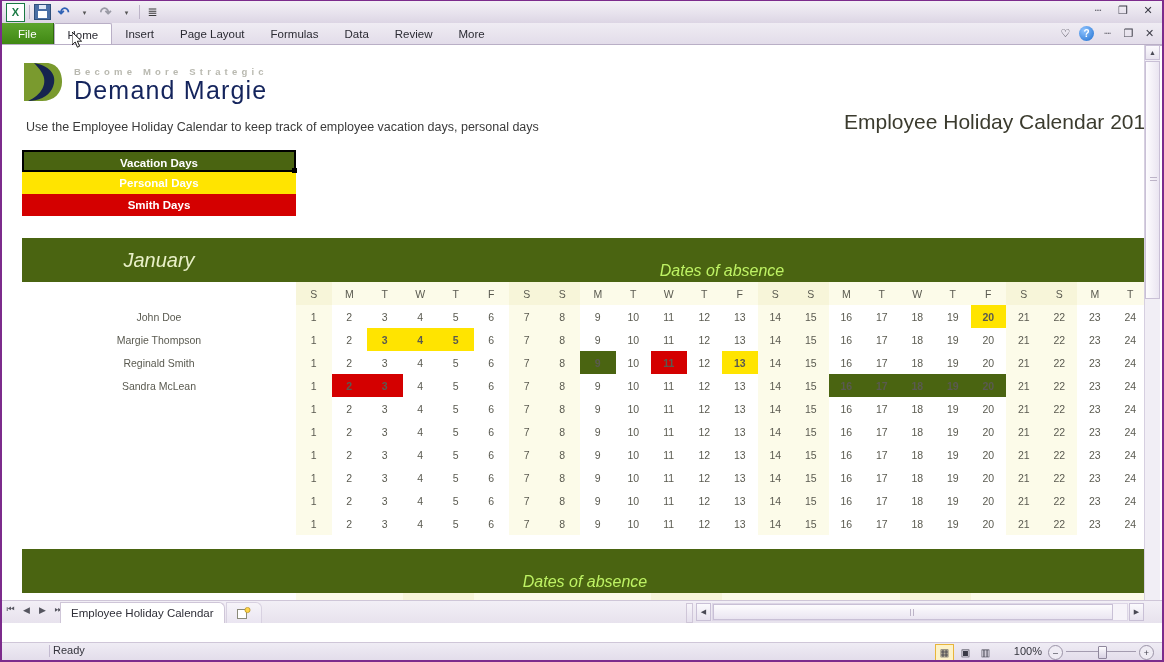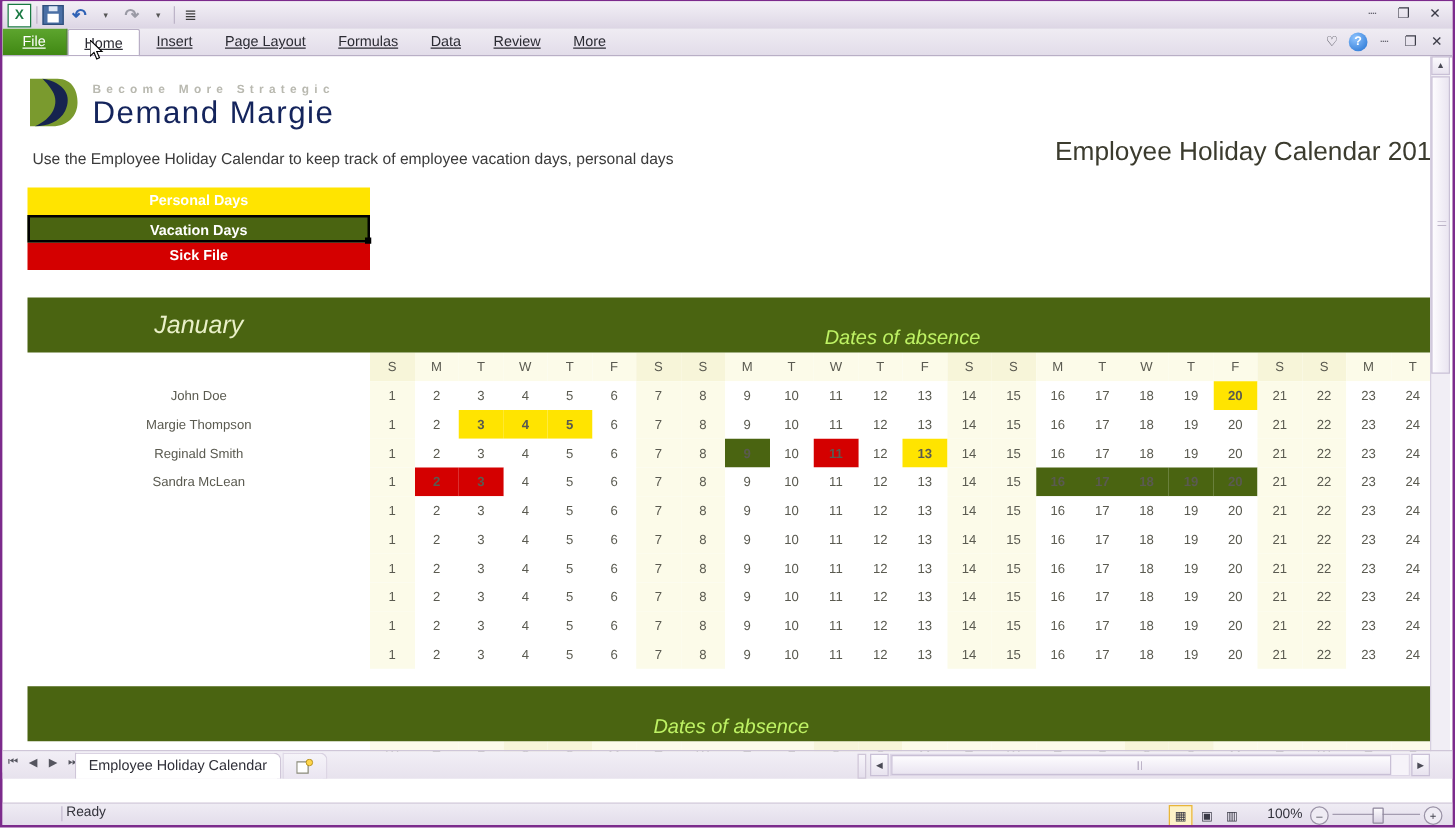--- a/index.html
+++ b/index.html
@@ -32,21 +32,21 @@
   .tiny-dd{font-size:7px;color:#555;}
   .titletext{position:absolute;left:0;right:0;top:3px;text-align:center;font-size:11.5px;color:#3a3a46;}
   .winbtns{position:absolute;right:4px;top:1px;display:flex;gap:5px;align-items:center;}
   .wb{width:20px;height:17px;display:inline-flex;align-items:center;justify-content:center;
     font-size:11px;color:#3a3a46;}
 
   
   .ribbonbar{position:absolute;left:0;top:22px;width:1160px;height:22px;
     background:linear-gradient(#efecf3,#e2dce9);border-bottom:1px solid #b9afc6;}
   .tabs{position:absolute;left:0;top:0;display:flex;height:22px;align-items:stretch;}
-  .tab{padding:0 13px;display:flex;align-items:center;font-size:11.5px;color:#2b2b33;cursor:default;text-decoration:underline;}
+  .tab{padding:0 13px;display:flex;align-items:center;font-size:11.5px;color:#2b2b33;cursor:default;}
   .tab.file{background:linear-gradient(#5da52e,#3f8712);color:#fff;font-weight:normal;
     padding:0 16px;border-right:1px solid #2f6a0c;}
   .tab.active{background:#fff;border:1px solid #b9afc6;border-bottom:1px solid #fff;
     margin-bottom:-1px;border-radius:2px 2px 0 0;}
   .ribbon-right{position:absolute;right:4px;top:1px;display:flex;gap:4px;align-items:center;}
   .rr{width:17px;height:18px;display:inline-flex;align-items:center;justify-content:center;
     font-size:11px;color:#3d3d48;}
   .help-ic{width:15px;height:15px;border-radius:50%;
     background:radial-gradient(circle at 35% 30%,#8fc4ff,#1f6fd0);color:#fff;
     font-size:10px;font-weight:bold;display:inline-flex;align-items:center;justify-content:center;}
@@ -216,23 +216,23 @@
           <span>Demand</span>
           <span>Margie</span>
         </div>
       </div>
     </div>
 
     <div class="subtitle">Use the Employee Holiday Calendar to keep track of employee vacation days, personal days</div>
     <div class="sheet-title">Employee Holiday Calendar 2012</div>
 
     <div class="legend">
+      <div class="lg vac">Vacation Days</div>
       <div class="lg per">Personal Days</div>
-      <div class="lg vac">Vacation Days</div>
-      <div class="lg sick">Sick File</div>
+      <div class="lg sick">Smith Days</div>
     </div>
 
     <div class="month" id="month-0" style="top:193px;">
       <div class="mo-head">
         <div class="mo-name">January</div>
         <div class="mo-abs">Dates of absence</div>
       </div>
       <table class="cal">
           <tbody id="tb0">
             <tr>

